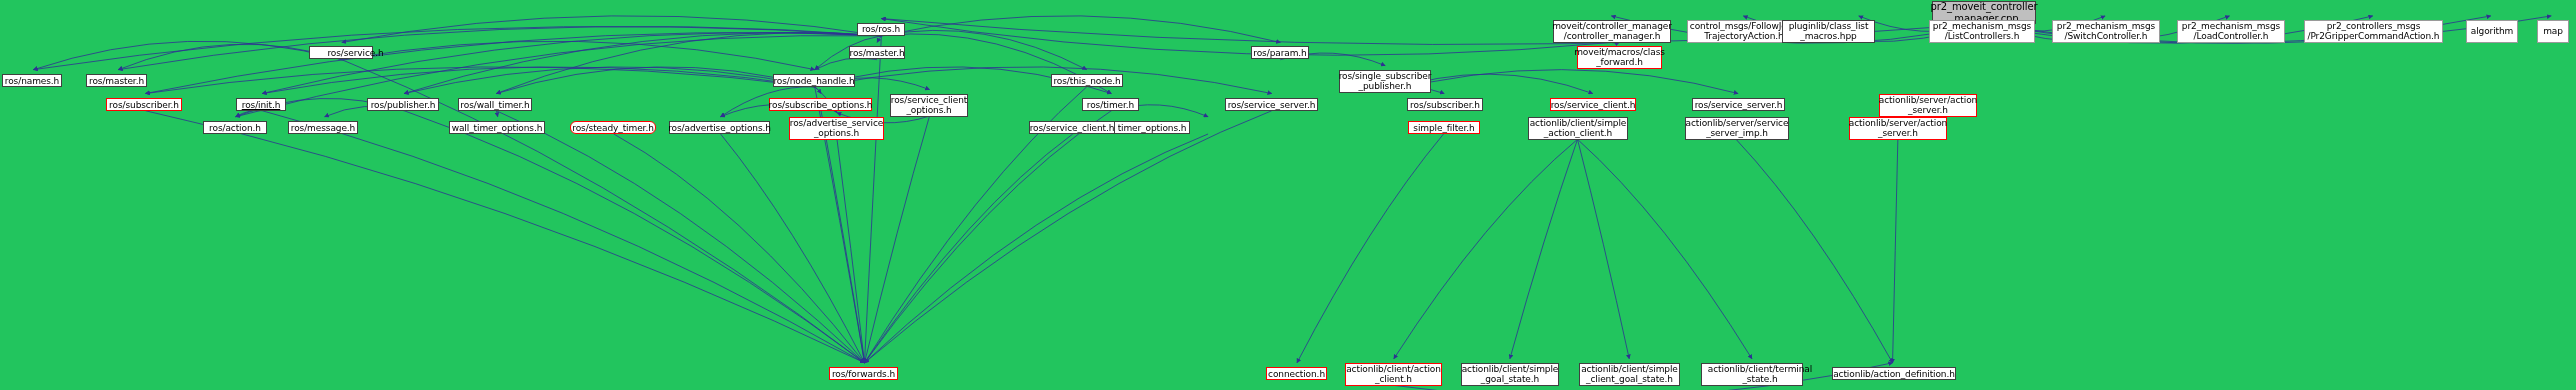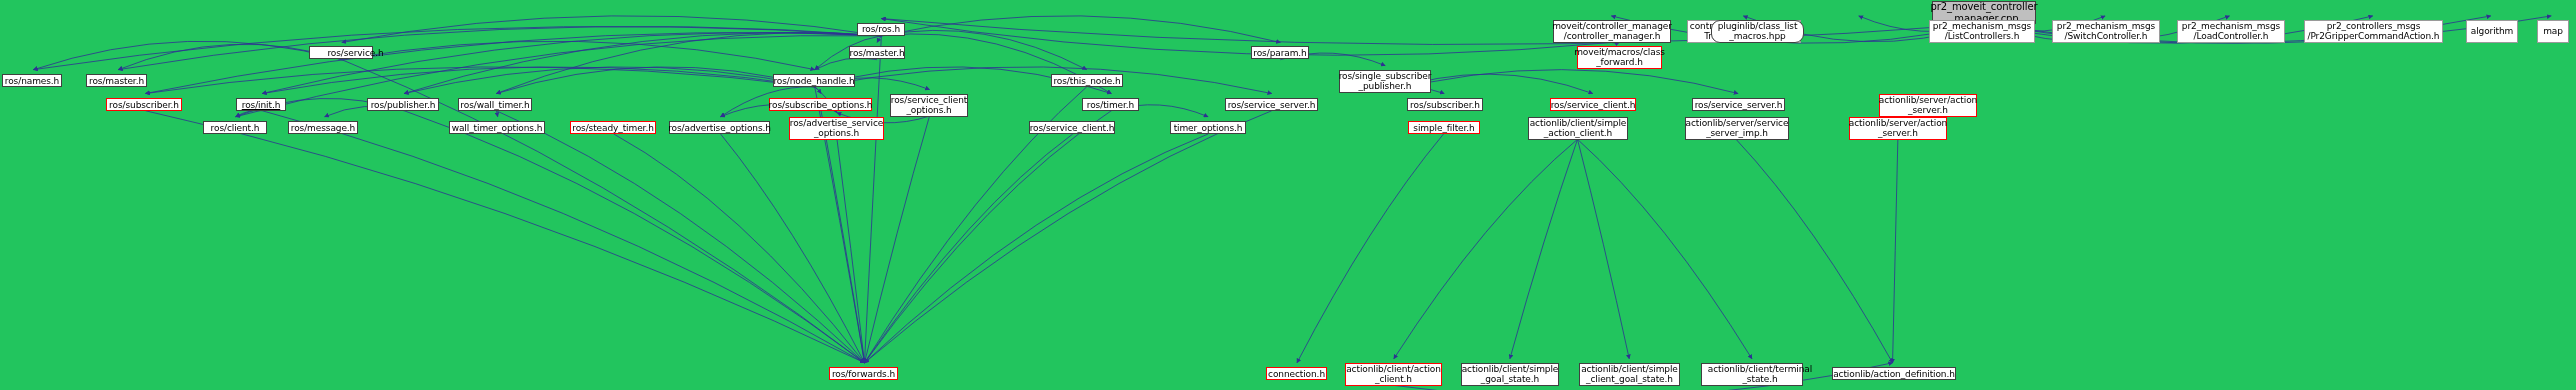--- a/index.html
+++ b/index.html
@@ -128,21 +128,21 @@
       </g>
   </svg>
   <div id="nodes">
       <div class="node root" style="left: 1932px; top: 1.3px; width: 104px; height: 22.6px;">pr2_moveit_controller
 _manager.cpp</div>
       <div class="node" style="left: 857px; top: 22.6px; width: 48px; height: 13.3px;">ros/ros.h</div>
       <div class="node" style="left: 1553px; top: 20px; width: 118px; height: 22.6px;">moveit/controller_manager
 /controller_manager.h</div>
       <div class="node grey" style="left: 1687px; top: 20px; width: 114px; height: 22.6px;">control_msgs/FollowJoint
 TrajectoryAction.h</div>
-      <div class="node" style="left: 1711px; top: 20px; width: 93px; height: 22.6px; border-radius: 9px;">pluginlib/class_list
+      <div class="node" style="left: 1782px; top: 20px; width: 93px; height: 22.6px;">pluginlib/class_list
 _macros.hpp</div>
       <div class="node grey" style="left: 1929px; top: 20px; width: 106px; height: 22.6px;">pr2_mechanism_msgs
 /ListControllers.h</div>
       <div class="node grey" style="left: 2052px; top: 20px; width: 108px; height: 22.6px;">pr2_mechanism_msgs
 /SwitchController.h</div>
       <div class="node grey" style="left: 2177px; top: 20px; width: 108px; height: 22.6px;">pr2_mechanism_msgs
 /LoadController.h</div>
       <div class="node grey" style="left: 2304px; top: 20px; width: 139px; height: 22.6px;">pr2_controllers_msgs
 /Pr2GripperCommandAction.h</div>
       <div class="node grey" style="left: 2466px; top: 20px; width: 52px; height: 22.6px;">algorithm</div>
@@ -165,29 +165,29 @@
       <div class="node red" style="left: 769px; top: 98px; width: 103px; height: 13.3px;">ros/subscribe_options.h</div>
       <div class="node" style="left: 890px; top: 94px; width: 78px; height: 22.6px;">ros/service_client
 _options.h</div>
       <div class="node" style="left: 1082px; top: 98px; width: 57px; height: 13.3px;">ros/timer.h</div>
       <div class="node" style="left: 1225px; top: 98px; width: 93px; height: 13.3px;">ros/service_server.h</div>
       <div class="node" style="left: 1407px; top: 98px; width: 76px; height: 13.3px;">ros/subscriber.h</div>
       <div class="node red" style="left: 1550px; top: 98px; width: 86px; height: 13.3px;">ros/service_client.h</div>
       <div class="node" style="left: 1692px; top: 98px; width: 93px; height: 13.3px;">ros/service_server.h</div>
       <div class="node red" style="left: 1879px; top: 94px; width: 98px; height: 22.6px;">actionlib/server/action
 _server.h</div>
-      <div class="node" style="left: 203px; top: 121px; width: 64px; height: 13.3px;">ros/client.h</div>
+      <div class="node" style="left: 203px; top: 121px; width: 64px; height: 13.3px;">ros/action.h</div>
       <div class="node" style="left: 288px; top: 121px; width: 70px; height: 13.3px;">ros/message.h</div>
       <div class="node" style="left: 449px; top: 121px; width: 96px; height: 13.3px;">wall_timer_options.h</div>
-      <div class="node red" style="left: 570px; top: 121px; width: 86px; height: 13.3px;">ros/steady_timer.h</div>
+      <div class="node red" style="left: 570px; top: 121px; width: 86px; height: 13.3px; border-radius: 6px;">ros/steady_timer.h</div>
       <div class="node" style="left: 669px; top: 121px; width: 101px; height: 13.3px;">ros/advertise_options.h</div>
       <div class="node red" style="left: 789px; top: 117px; width: 95px; height: 22.6px;">ros/advertise_service
 _options.h</div>
       <div class="node" style="left: 1029px; top: 121px; width: 86px; height: 13.3px;">ros/service_client.h</div>
-      <div class="node" style="left: 1170px; top: 121px; width: 76px; height: 13.3px; text-align: center;">timer_options.h</div>
+      <div class="node" style="left: 1114px; top: 121px; width: 76px; height: 13.3px; text-align: center;">timer_options.h</div>
       <div class="node red" style="left: 1408px; top: 121px; width: 72px; height: 13.3px;">simple_filter.h</div>
       <div class="node" style="left: 1528px; top: 117px; width: 100px; height: 22.6px;">actionlib/client/simple
 _action_client.h</div>
       <div class="node" style="left: 1685px; top: 117px; width: 104px; height: 22.6px;">actionlib/server/service
 _server_imp.h</div>
       <div class="node red" style="left: 1849px; top: 117px; width: 98px; height: 22.6px;">actionlib/server/action
 _server.h</div>
       <div class="node red" style="left: 829px; top: 367px; width: 69px; height: 13.3px;">ros/forwards.h</div>
       <div class="node red" style="left: 1266px; top: 367px; width: 61px; height: 13.3px;">connection.h</div>
       <div class="node red" style="left: 1345px; top: 363px; width: 97px; height: 22.6px;">actionlib/client/action

